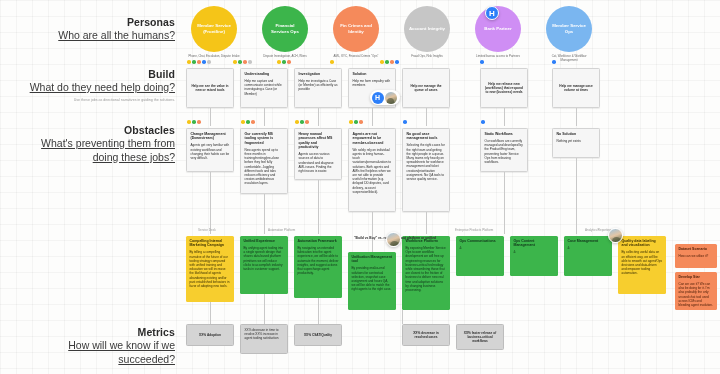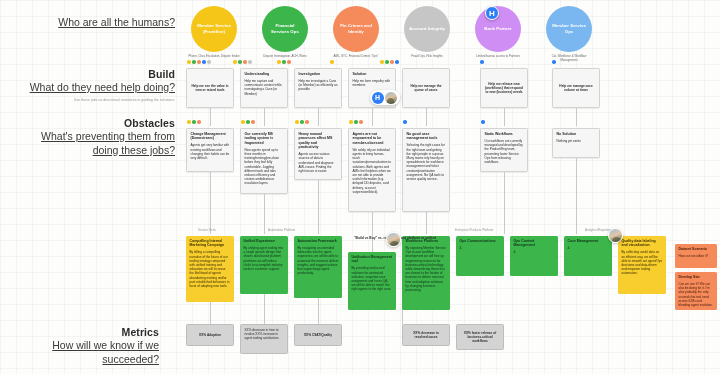--- a/index.html
+++ b/index.html
@@ -130,38 +130,39 @@
     display: flex; align-items: center; justify-content: center;
     border: 1.5px solid #fff; box-shadow: 0 1px 3px rgba(0,0,0,0.25);
   }
 </style>
 </head>
 <body>
 
 <div id="board">
 
   <div class="section-label" style="left:20px; top:16px; width:155px;">
+    <div class="section-title">Personas</div>
     <div class="section-sub">Who are all the humans?</div>
   </div>
 
   <div class="section-label" style="left:20px; top:68px; width:155px;">
     <div class="section-title">Build</div>
     <div class="section-sub">What do they need help doing?</div>
     <div class="section-note">Use these jobs as directional narratives in guiding the solutions.</div>
   </div>
 
-  <div class="section-label" style="left:20px; top:117px; width:155px;">
+  <div class="section-label" style="left:20px; top:124px; width:155px;">
     <div class="section-title">Obstacles</div>
     <div class="section-sub">What's preventing them from doing these jobs?</div>
   </div>
 
   <div class="section-label" style="left:20px; top:236px; width:155px;">
   </div>
 
-  <div class="section-label" style="left:4px; top:326px; width:155px;">
+  <div class="section-label" style="left:20px; top:326px; width:155px;">
     <div class="section-title">Metrics</div>
     <div class="section-sub">How will we know if we succeeded?</div>
   </div>
 
   <div class="persona" style="left:186px; top:6px;">
     <div class="persona-circle" style="background:#f5c518;">
       <span>Member Service (Frontline)</span>
     </div>
     <div class="persona-caption">Phone, Chat, Escalation, Dispute Intake</div>
   </div>

